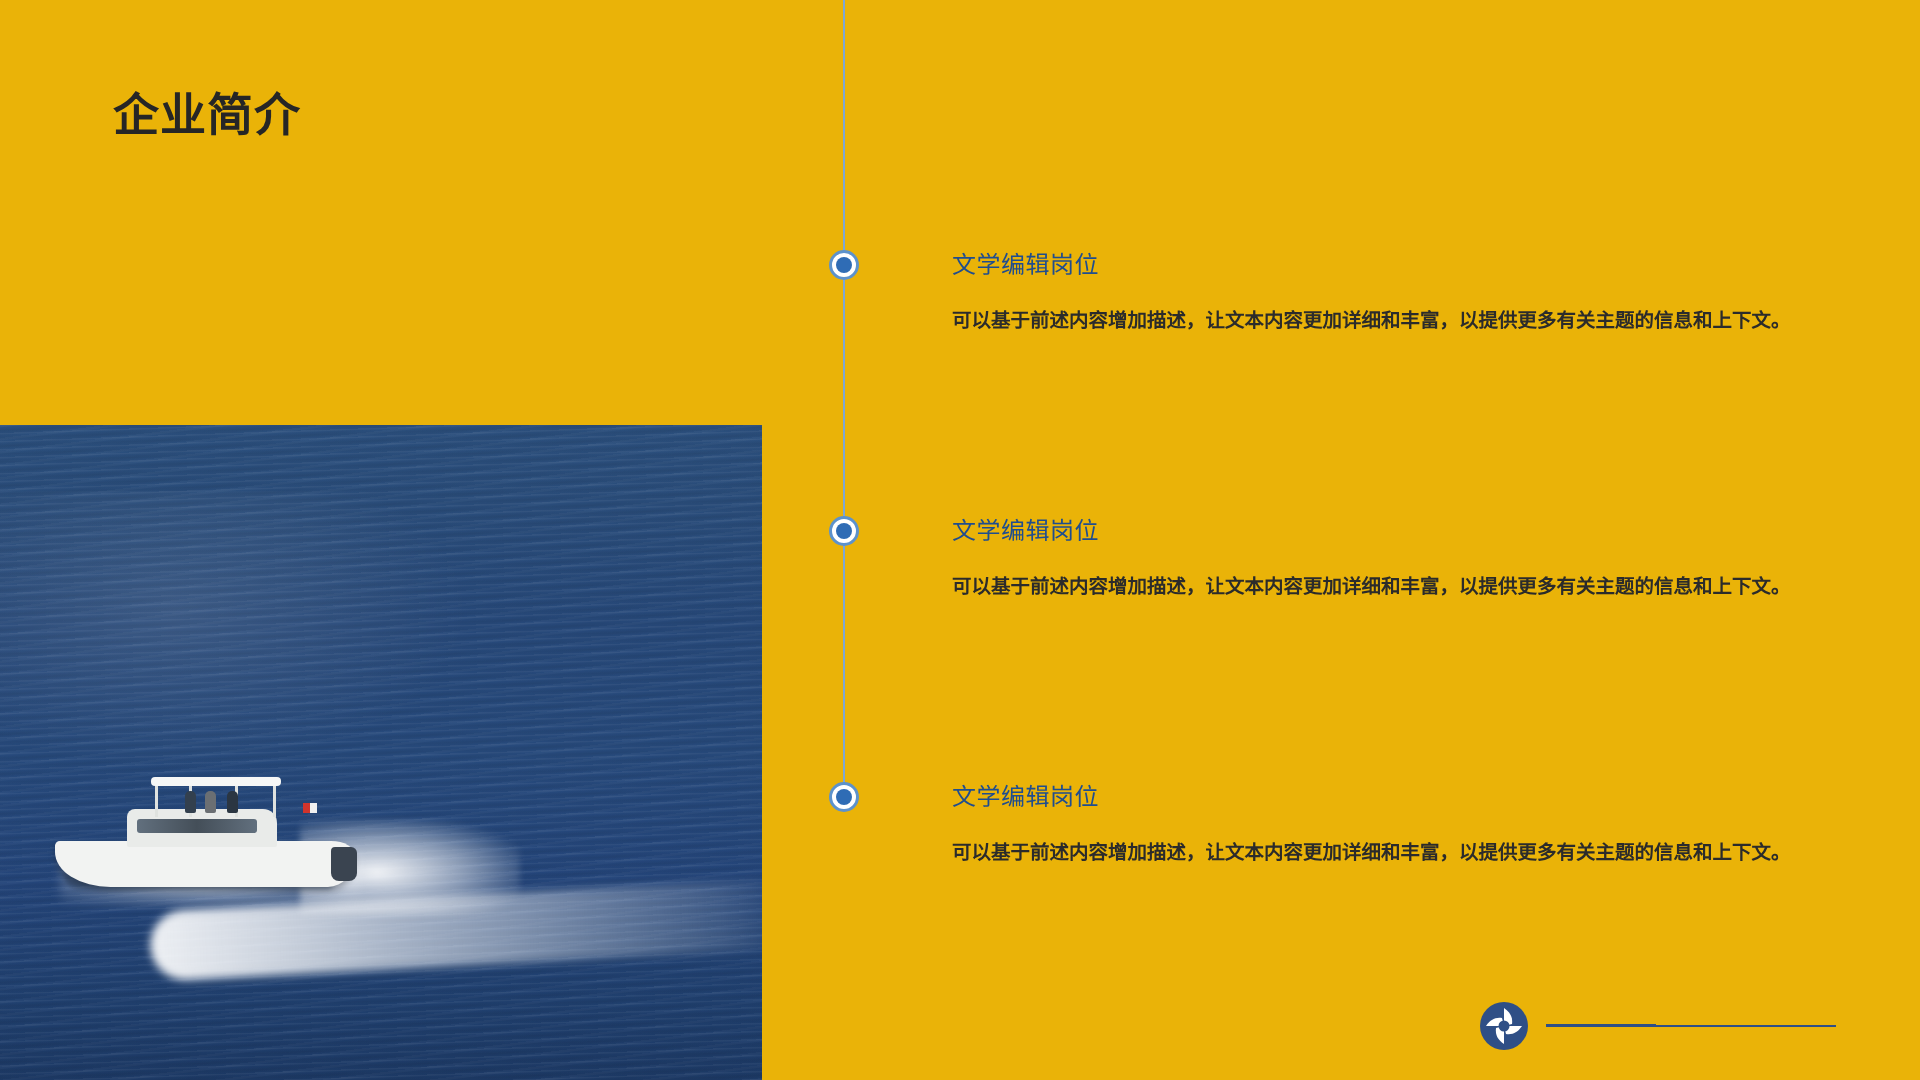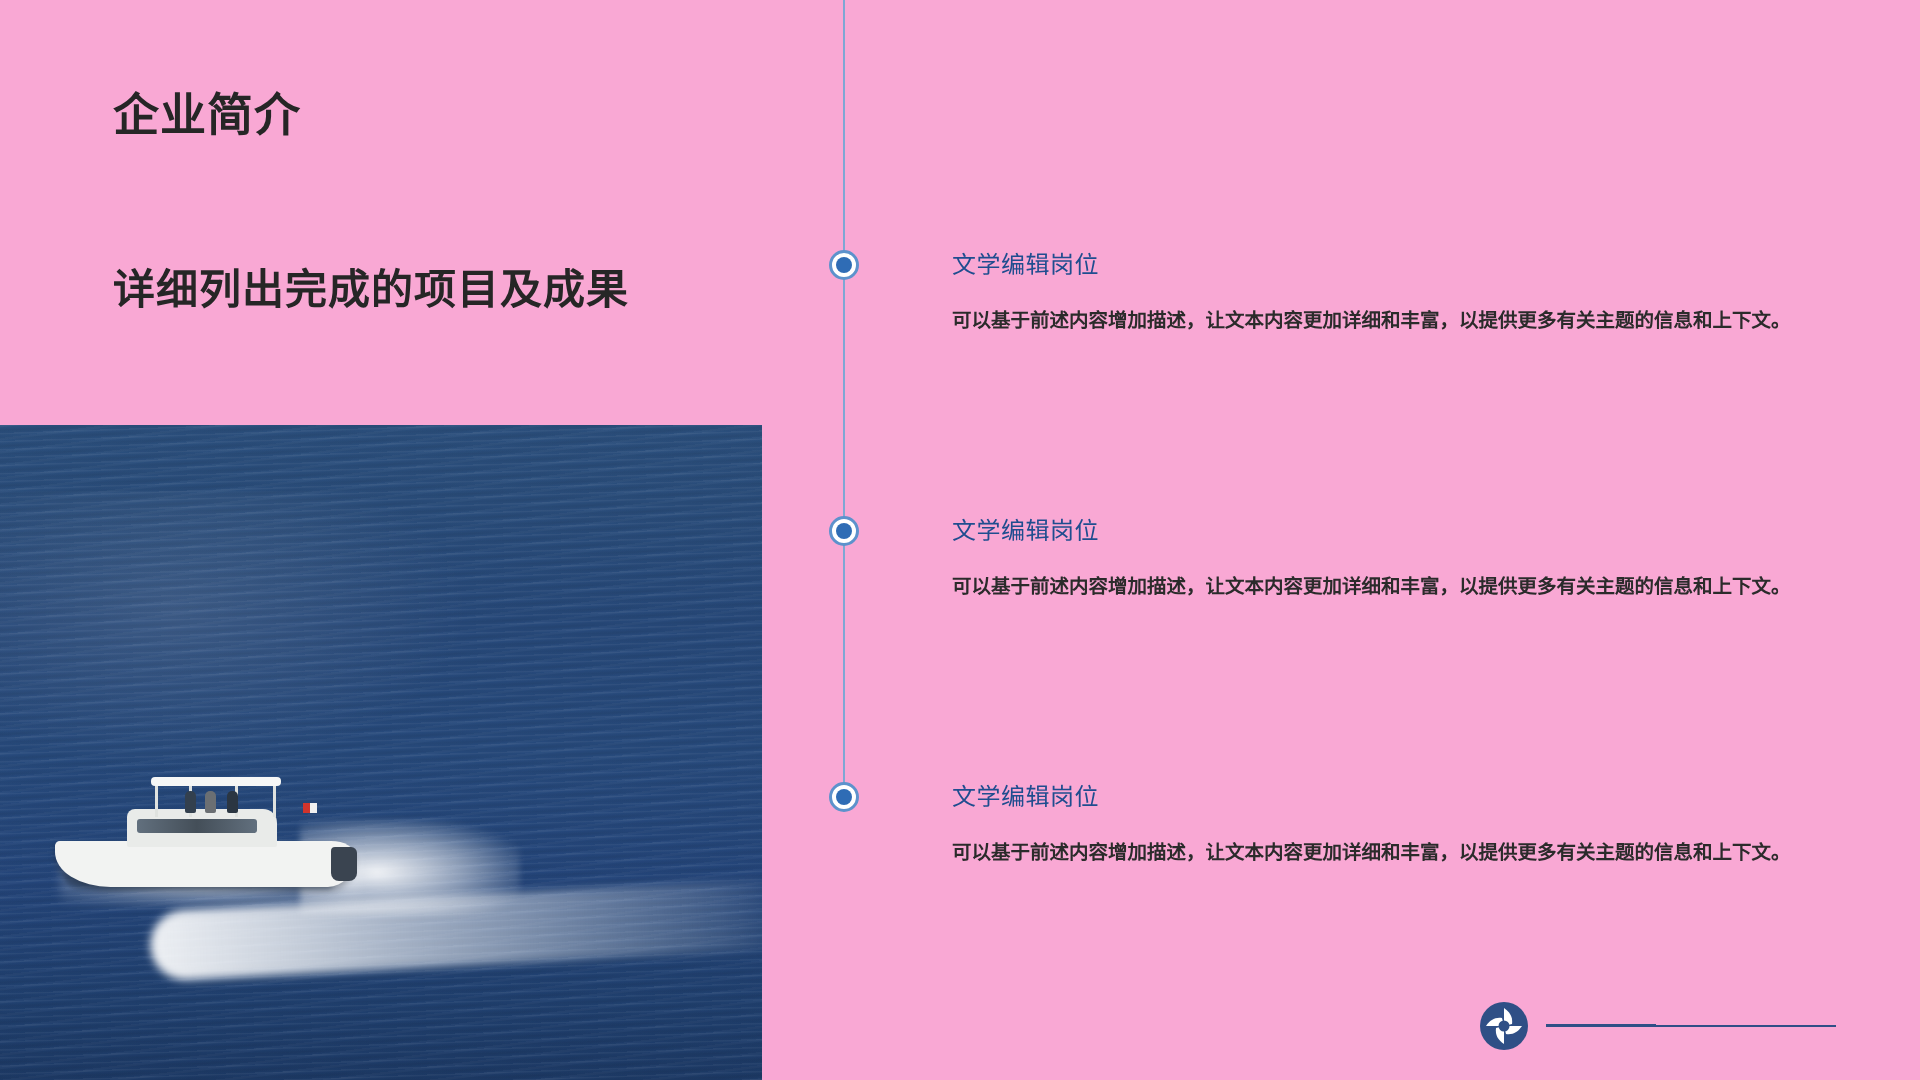--- a/index.html
+++ b/index.html
@@ -12,21 +12,21 @@
     height: 1080px;
     overflow: hidden;
     font-family: "Liberation Sans", "DejaVu Sans", sans-serif;
     position: relative;
   }
 
   .slide {
     position: relative;
     width: 1920px;
     height: 1080px;
-    background: #f9a8d4;
+    background: #eab308;
     overflow: hidden;
   }
 
   
   .left-col {
     position: absolute;
     left: 0;
     top: 0;
     width: 762px;
     height: 1080px;
@@ -322,21 +322,20 @@
     background: #2f4f86;
   }
 </style>
 </head>
 <body>
 
 <div class="slide">
 
   <div class="left-col">
     <div class="title-main">企业简介</div>
-    <div class="title-sub">详细列出完成的项目及成果</div>
 
     <div class="photo">
       <div class="water"></div>
       <div class="waves"></div>
       <div class="waves2"></div>
       <div class="glint"></div>
       <div class="wake"></div>
       <div class="wake2"></div>
       <div class="spray"></div>
 

